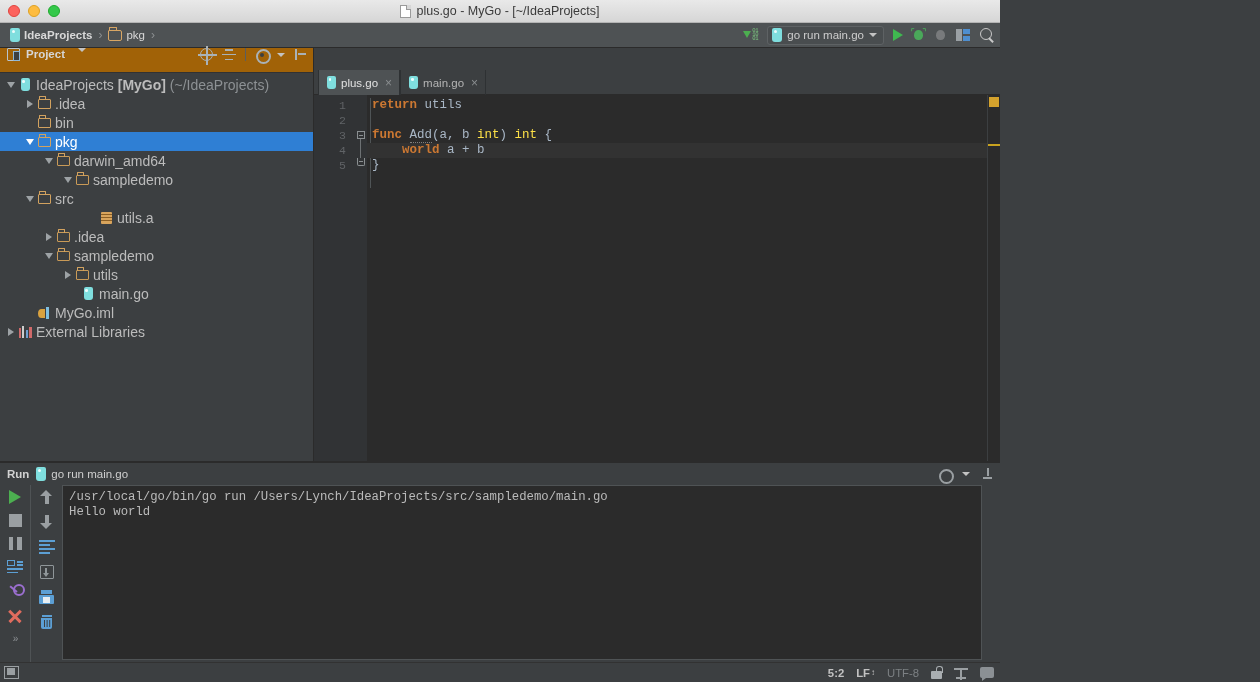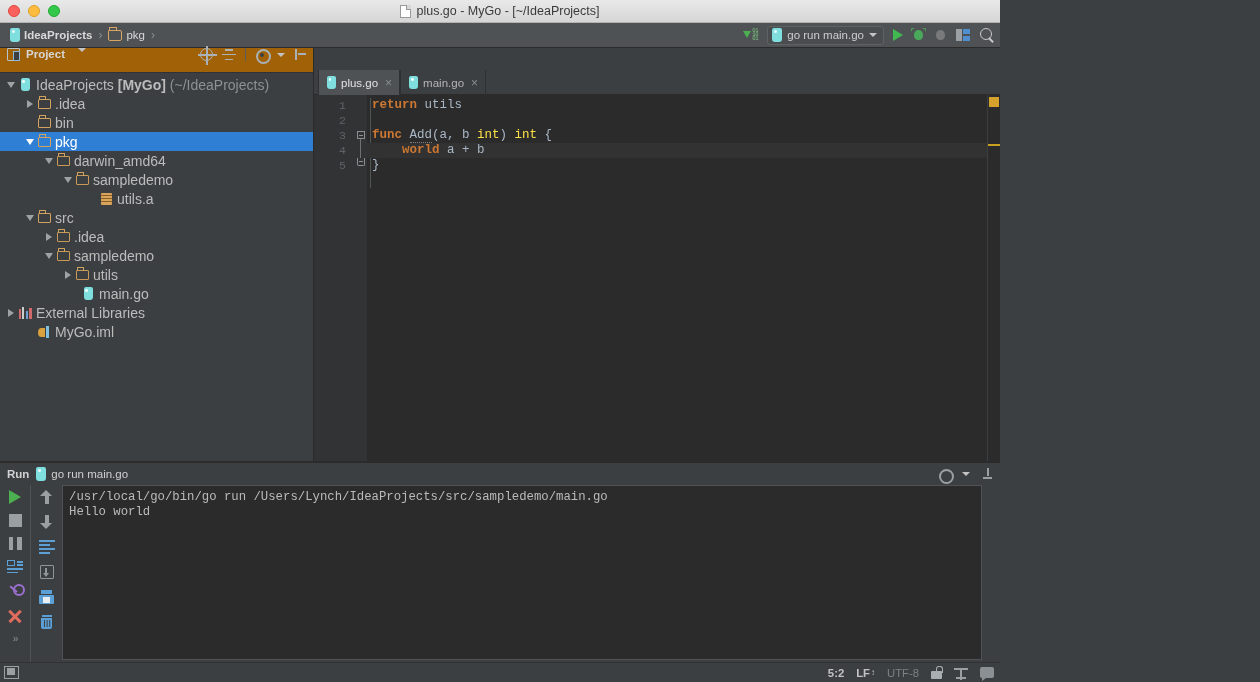--- a/index.html
+++ b/index.html
@@ -389,98 +389,98 @@
         <div class="row" style="padding-left:61px">
           <span class="tw">
               <i class="t-d"></i>
             </span>
           <span class="ic">
               <span class="f-ico dark"></span>
             </span>
           <span class="lbl">sampledemo</span>
         </div>
 
+        <div class="row" style="padding-left:23px">
+          <span class="tw">
+              <i class="t-d"></i>
+            </span>
+          <span class="ic">
+              <span class="f-ico"></span>
+            </span>
+          <span class="lbl">src</span>
+        </div>
+
         <div class="row" style="padding-left:98px">
           <span class="ic">
               <span class="ar-ico">
                 <i></i>
                 <i></i>
                 <i></i>
               </span>
             </span>
           <span class="lbl">utils.a</span>
         </div>
 
-        <div class="row" style="padding-left:23px">
+        <div class="row" style="padding-left:42px">
+          <span class="tw">
+              <i class="t-r"></i>
+            </span>
+          <span class="ic">
+              <span class="f-ico dark"></span>
+            </span>
+          <span class="lbl">.idea</span>
+        </div>
+
+        <div class="row" style="padding-left:42px">
           <span class="tw">
               <i class="t-d"></i>
             </span>
           <span class="ic">
-              <span class="f-ico"></span>
-            </span>
-          <span class="lbl">src</span>
-        </div>
-
-        <div class="row" style="padding-left:42px">
+              <span class="f-ico dark"></span>
+            </span>
+          <span class="lbl">sampledemo</span>
+        </div>
+
+        <div class="row" style="padding-left:61px">
           <span class="tw">
               <i class="t-r"></i>
             </span>
           <span class="ic">
               <span class="f-ico dark"></span>
             </span>
-          <span class="lbl">.idea</span>
-        </div>
-
-        <div class="row" style="padding-left:42px">
-          <span class="tw">
-              <i class="t-d"></i>
-            </span>
-          <span class="ic">
-              <span class="f-ico dark"></span>
-            </span>
-          <span class="lbl">sampledemo</span>
-        </div>
-
-        <div class="row" style="padding-left:61px">
-          <span class="tw">
-              <i class="t-r"></i>
-            </span>
-          <span class="ic">
-              <span class="f-ico dark"></span>
-            </span>
           <span class="lbl">utils</span>
         </div>
 
         <div class="row" style="padding-left:80px">
           <span class="ic">
               <span class="go-s"></span>
             </span>
           <span class="lbl">main.go</span>
+        </div>
+
+        <div class="row" style="padding-left:36px">
+          <span class="ic">
+              <span class="iml-ico"></span>
+            </span>
+          <span class="lbl">MyGo.iml</span>
         </div>
 
         <div class="row" style="padding-left:4px">
           <span class="tw">
               <i class="t-r"></i>
             </span>
           <span class="ic">
               <span class="lib-ico">
                 <i></i>
                 <i></i>
                 <i></i>
                 <i></i>
               </span>
             </span>
           <span class="lbl">External Libraries</span>
-        </div>
-
-        <div class="row" style="padding-left:36px">
-          <span class="ic">
-              <span class="iml-ico"></span>
-            </span>
-          <span class="lbl">MyGo.iml</span>
         </div>
 
       </div>
     </div>
 
     <div class="editor">
       <div class="tabs">
         <div class="tab active">
           <span class="go-s"></span>
           <span>plus.go</span>

